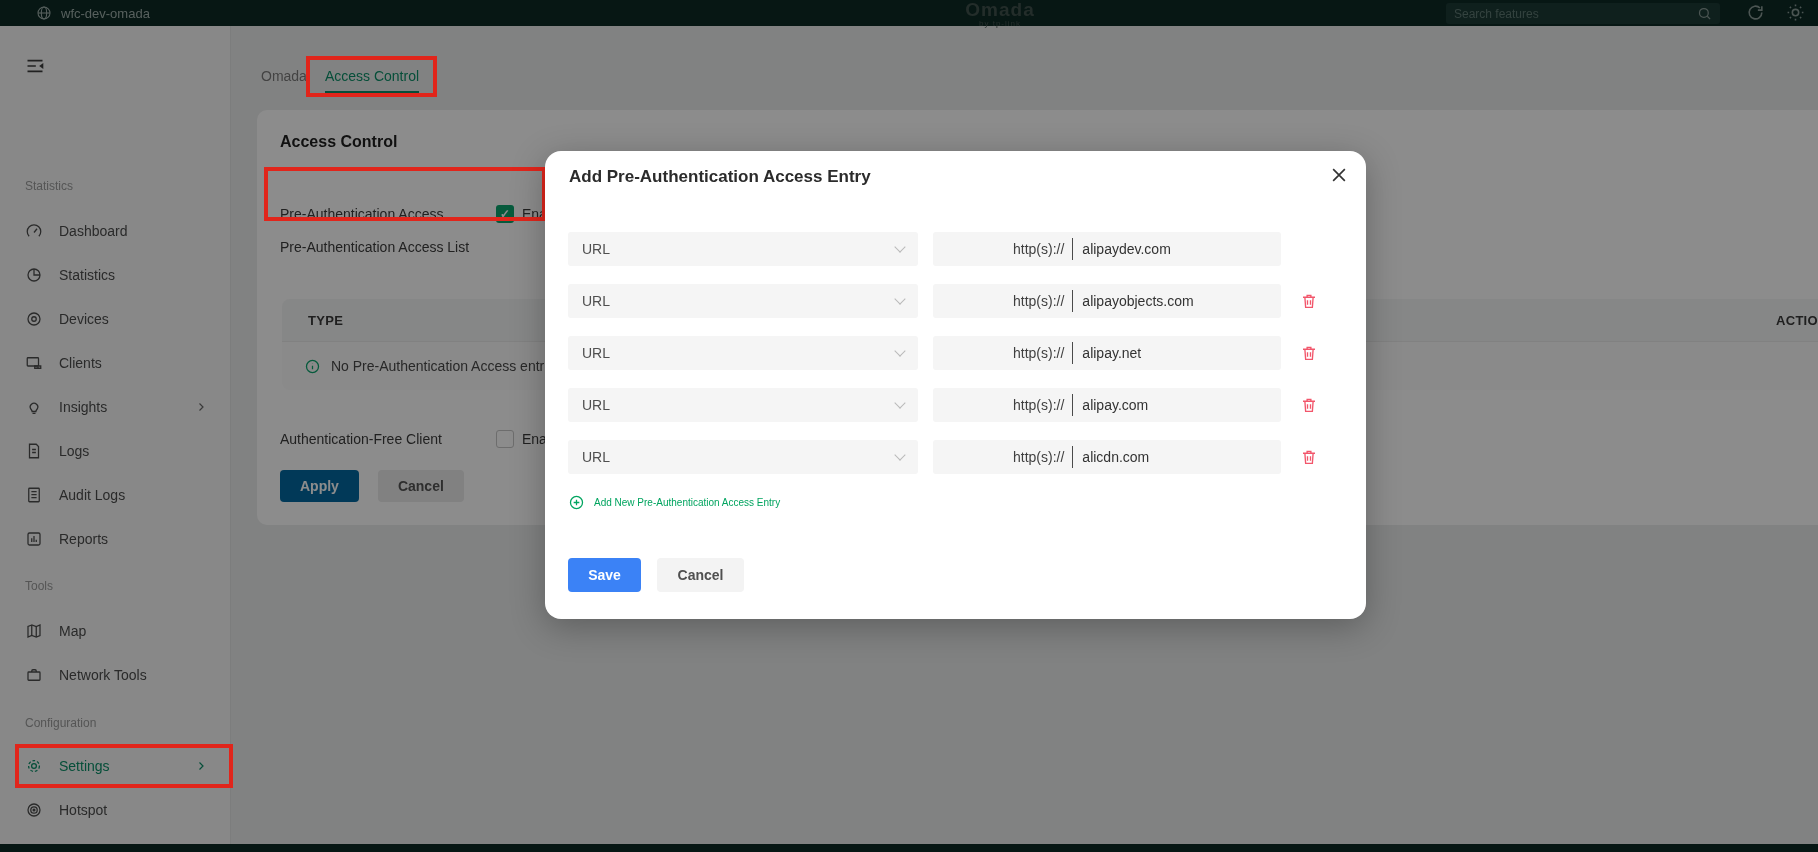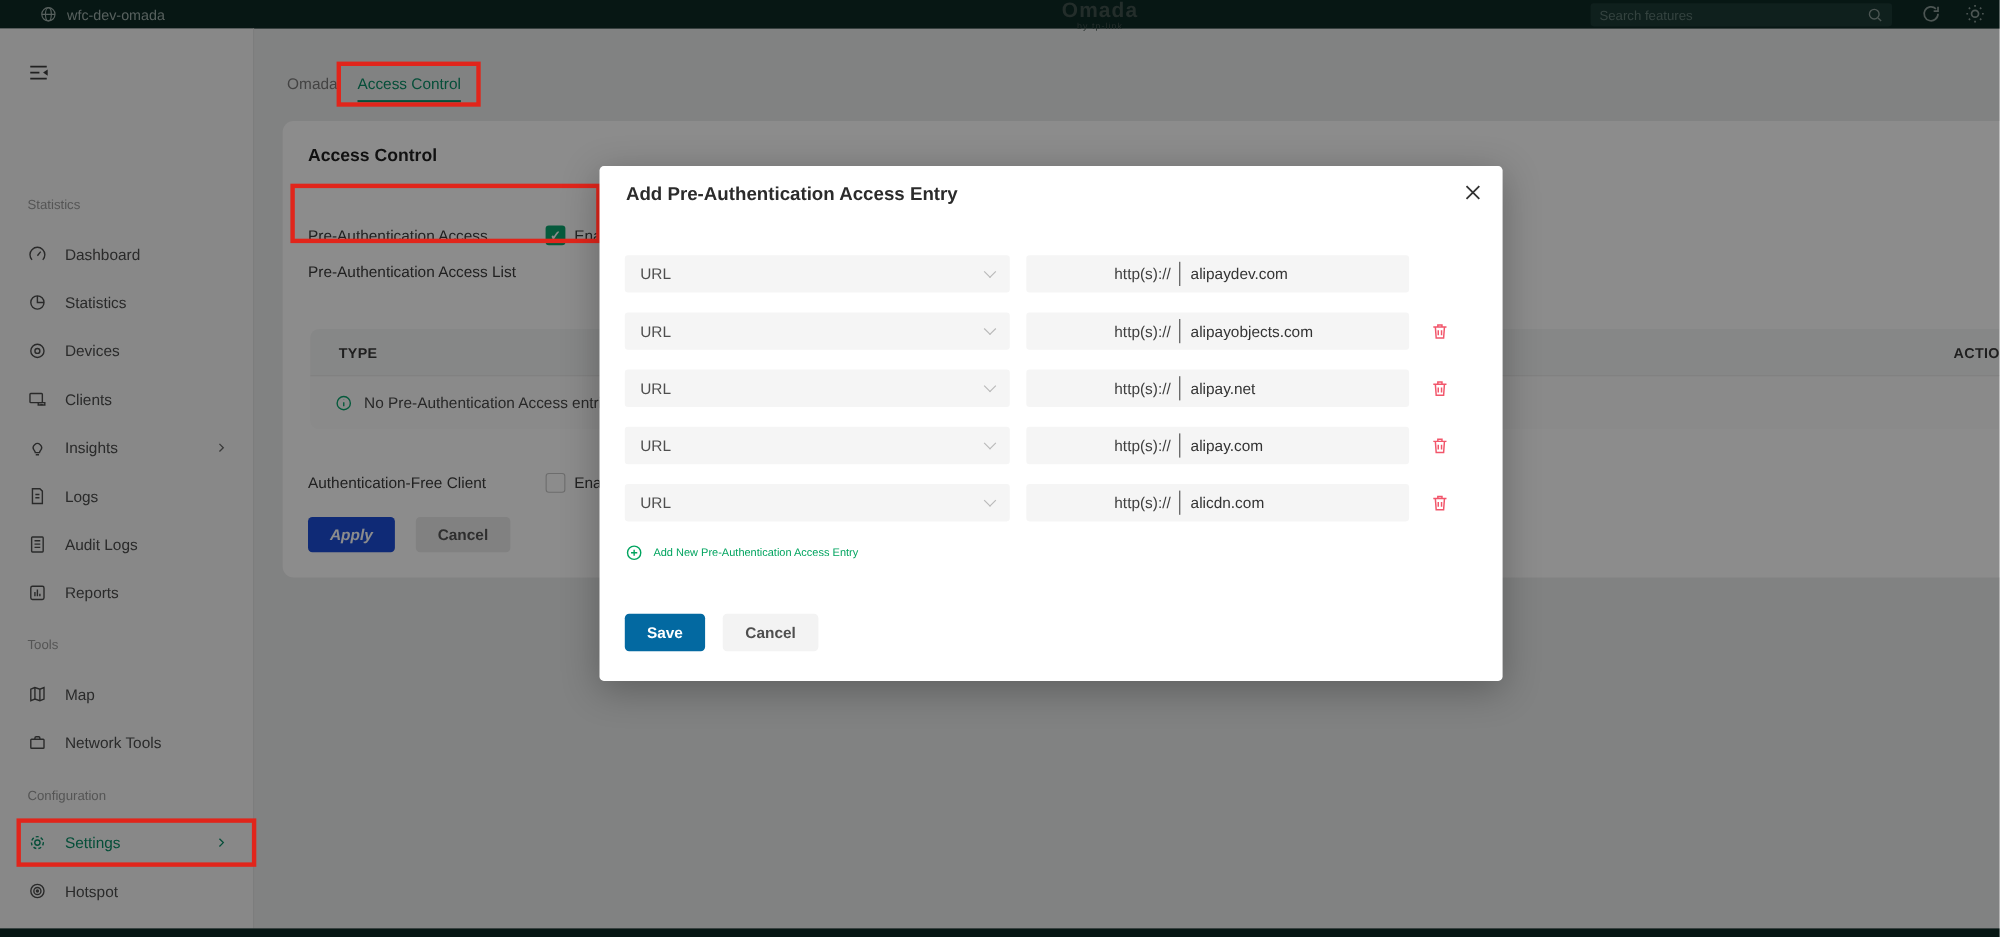--- a/index.html
+++ b/index.html
@@ -50,50 +50,50 @@
   .cb-label { font-size:14px; color:#3c3c3c; margin-left:8px; white-space:nowrap; }
   .list-label { position:absolute; left:23px; top:129px; font-size:14px; color:#3c3c3c; }
   .ptable { position:absolute; left:25px; top:189px; width:1546px; height:91px; background:#fbfbfb; border-radius:8px; overflow:hidden; }
   .ptable-head { position:relative; height:43px; background:#f5f6f6; border-bottom:1px solid #ececec; }
   .pt-col { position:absolute; top:14px; font-size:13px; font-weight:bold; color:#3a3a3a; letter-spacing:.3px; }
   .pt-type { left:26px; }
   .pt-action { left:1494px; }
   .ptable-empty { height:48px; display:flex; align-items:center; gap:10px; padding-left:22px; color:#4a4a4a; font-size:14px; }
   .info-ico { color:#0ba56e; }
   .btn { border:none; border-radius:4px; font-family:inherit; font-weight:bold; font-size:14px; cursor:pointer; display:inline-flex; align-items:center; justify-content:center; }
-  .btn-green { background:#1d4ed8; color:#fff;font-style:italic; }
+  .btn-green { background:#0369a1; color:#fff; }
   .btn-gray { background:#ebebeb; color:#555; }
   .card-actions { position:absolute; left:23px; top:360px; display:flex; gap:19px; }
   .card-actions .btn { height:32px; padding:0 20px; }
 
   
   .dim-overlay { position:absolute; inset:0; background:rgba(0,0,0,0.45); z-index:40; }
   .anno { position:absolute; border:4px solid #e1251b; z-index:60; pointer-events:none; }
   .anno-tab { left:306px; top:56px; width:131px; height:41px; }
   .anno-preauth { left:264px; top:167px; width:282px; height:54px; }
   .anno-settings { left:15px; top:744px; width:218px; height:44px; }
   .bottom-strip { position:absolute; left:0; bottom:0; width:1818px; height:8px; background:#0e2a26; z-index:2; }
 
   
-  .modal { position:absolute; left:545px; top:151px; width:821px; height:468px; background:#fff; border-radius:4px; box-shadow:0 8px 34px rgba(0,0,0,.28); z-index:100; }
+  .modal { position:absolute; left:545px; top:151px; width:821px; height:468px; background:#fff; border-radius:16px; box-shadow:0 8px 34px rgba(0,0,0,.28); z-index:100; }
   .modal-title { position:absolute; left:24px; top:16px; font-size:17px; font-weight:bold; color:#2b2b2b; }
   .modal-close { position:absolute; left:784px; top:14px; width:22px; height:22px; color:#333; cursor:pointer; }
   .mrow { position:absolute; left:23px; height:34px; display:flex; align-items:center; }
   .sel { width:350px; height:34px; background:#f5f5f5; border-radius:3px; display:flex; align-items:center; padding:0 14px; cursor:pointer; }
   .sel .sel-value { flex:1; font-size:14px; color:#4f4f4f; }
   .sel .chev { width:8px; height:8px; border-right:1.6px solid #b9b9b9; border-bottom:1.6px solid #b9b9b9; transform:rotate(45deg); margin-top:-4px; }
   .urlbox { width:348px; height:34px; background:#f5f5f5; border-radius:3px; display:flex; align-items:center; margin-left:15px; padding:0 12px; }
   .url-prefix { font-size:14px; color:#3f3f3f; margin-left:auto0; }
   .url-div { width:0; height:22px; border-left:1.5px solid #4a4a4a; margin:0 9px 0 8px; }
   .urlbox .url-prefix { margin-left:68px; }
   .url-value { flex:1; border:none; outline:none; background:transparent; font-size:14px; color:#333; font-family:inherit; }
   .trash-btn { margin-left:19px; color:#f2566b; background:none; border:none; cursor:pointer; padding:0; }
   .add-link { position:absolute; left:23px; top:343px; display:flex; align-items:center; gap:9px; color:#00a45f; font-size:10px; cursor:pointer; }
   .modal-actions { position:absolute; left:23px; top:407px; display:flex; gap:16px; }
-  .btn-save { width:73px; height:34px; background:#0369a1; color:#fff; }
+  .btn-save { width:73px; height:34px; background:#3b82f6; color:#fff; }
   .btn-mcancel { width:87px; height:34px; background:#f3f3f3; color:#4f4f4f; }
 </style>
 </head>
 <body>
 
 <div class="screen">
 
   <header class="topbar">
     <div class="tb-left">
       <span class="icon">

